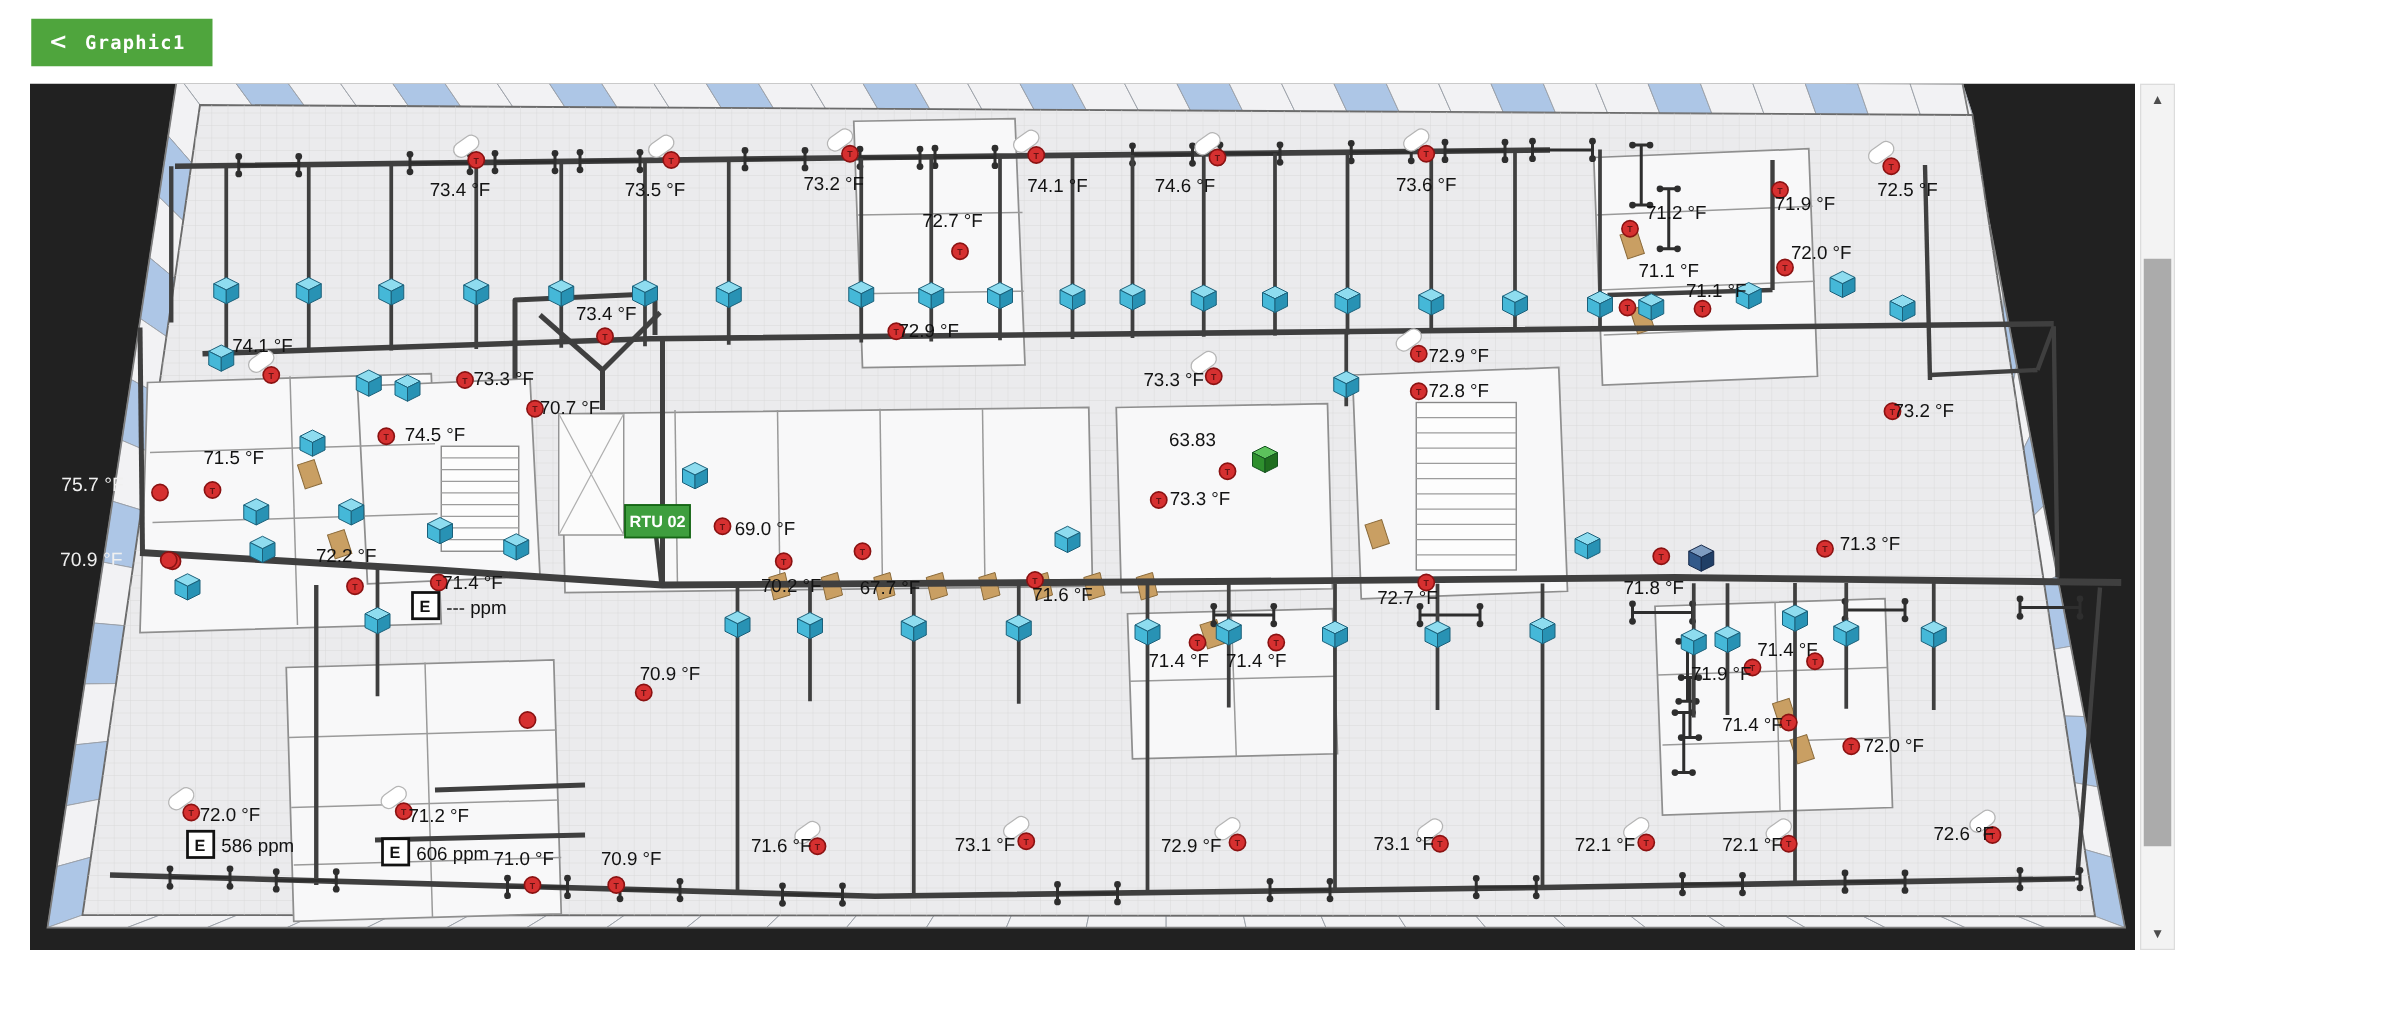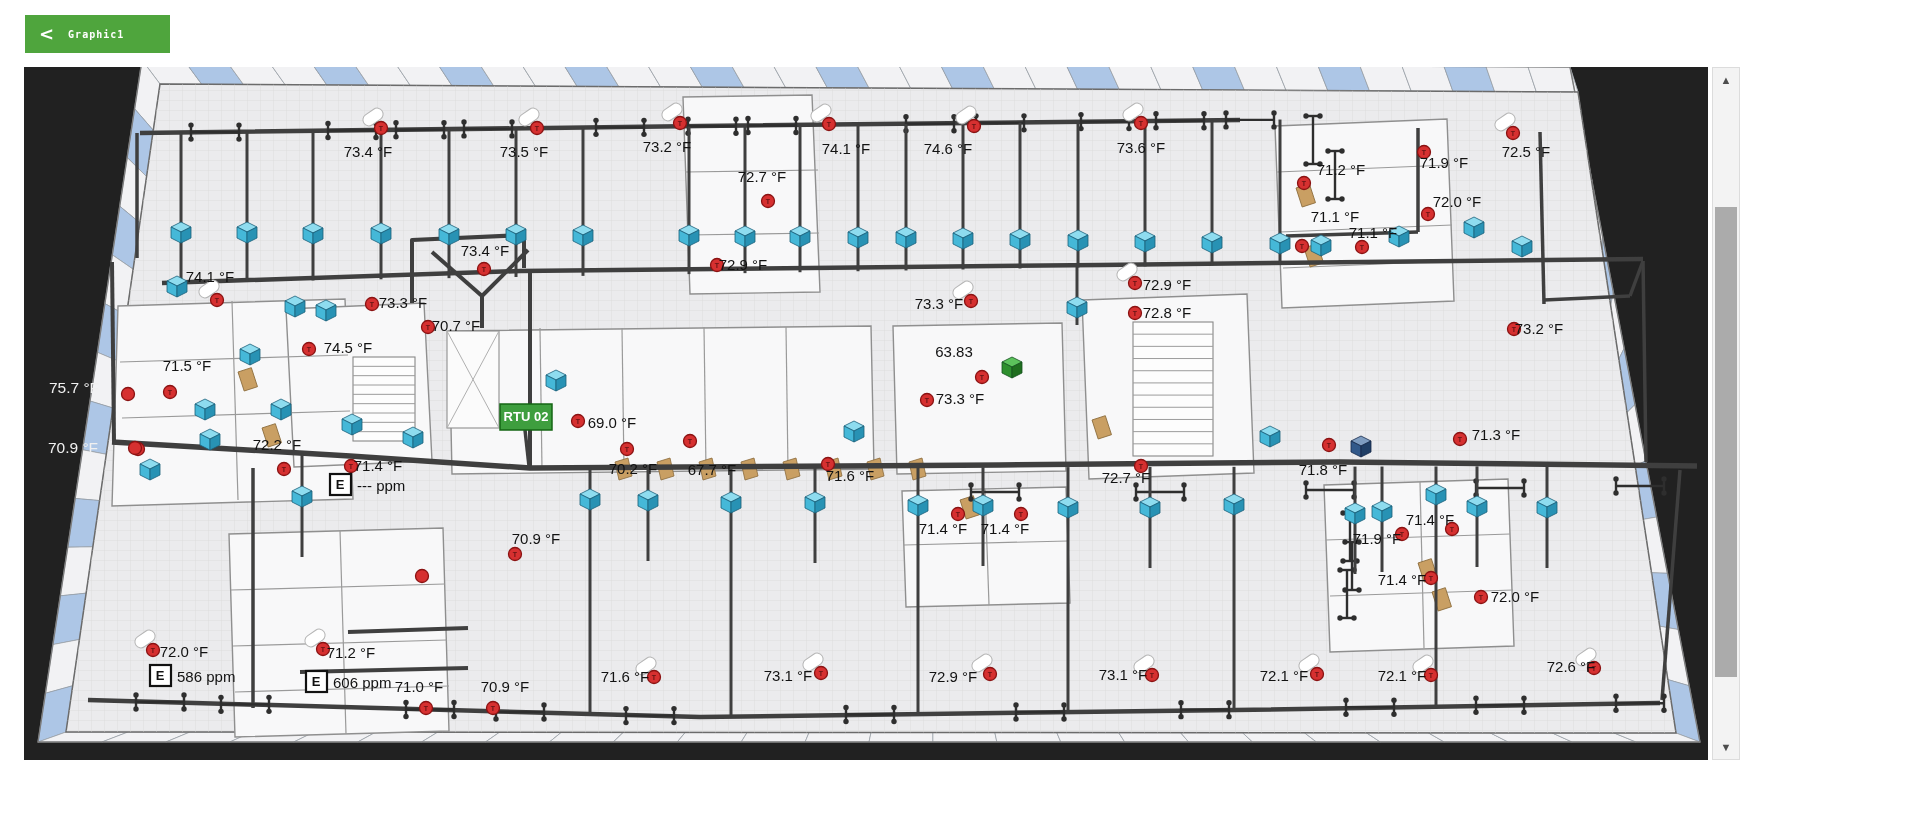--- a/index.html
+++ b/index.html
@@ -1,20 +1,20 @@
 <!DOCTYPE html>
 <html><head>
 <meta charset="utf-8">
 <style>
   html,body{margin:0;padding:0;background:#ffffff;width:1920px;height:815px;overflow:hidden;
     font-family:"Liberation Sans", sans-serif;}
   .back-btn{position:absolute;left:25px;top:15px;width:145px;height:38px;border:none;cursor:pointer;
     background:#4FA53D;color:#fff;display:flex;align-items:center;gap:14px;padding:0 14px;}
   .back-btn .chev{font-family:"DejaVu Sans", sans-serif;font-size:18px;font-weight:700;line-height:1;}
-  .back-btn .btn-label{font-family:"DejaVu Sans Mono", monospace;font-size:10px;font-weight:700;letter-spacing:1px;}
+  .back-btn .btn-label{font-family:"DejaVu Sans Mono", monospace;font-size:15px;font-weight:700;letter-spacing:1px;}
   .canvas{position:absolute;left:24px;top:67px;width:1684px;height:693px;background:#212121;overflow:hidden;}
   .canvas svg{position:absolute;left:0;top:0;}
   .scrollbar{position:absolute;left:1712px;top:67px;width:28px;height:693px;background:#f3f3f3;
     border:1px solid #dcdcdc;box-sizing:border-box;}
   .sb-arrow{position:absolute;left:0;width:100%;text-align:center;color:#4d4d4d;font-size:11px;line-height:20px;cursor:pointer;}
   .sb-arrow.up{top:2px;} .sb-arrow.down{bottom:2px;}
   .sb-thumb{position:absolute;left:2px;top:139px;width:22px;height:470px;background:#ababab;cursor:pointer;}
 </style>
 </head>
 <body>

